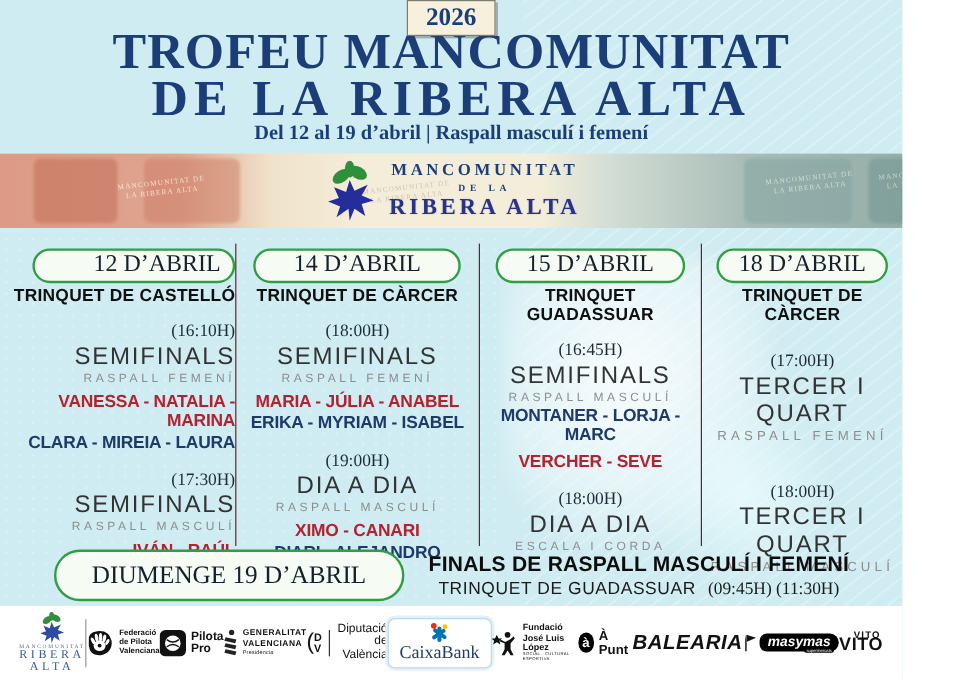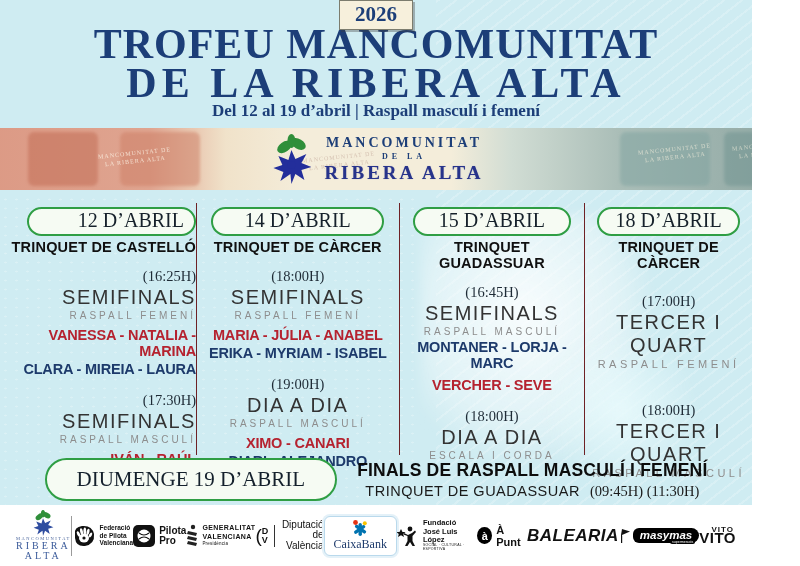--- a/index.html
+++ b/index.html
@@ -113,21 +113,21 @@
   .gva-text { font-size:7px; font-weight:bold; letter-spacing:.4px; line-height:1.2; }
   .gva-text .pres { font-size:4.5px; font-weight:normal; letter-spacing:.2px; }
   .dipu { gap:2px; }
   .dipu-mark { display:flex; align-items:center; font-weight:bold; }
   .dipu-paren { font-size:19px; font-weight:normal; }
   .dipu-dv { display:flex; flex-direction:column; font-size:9px; line-height:.95; }
   .dipu-bar { width:1px; height:22px; background:#333; margin:0 4px; }
   .dipu-text { font-size:10px; line-height:1.05; text-align:right; }
   .caixa { flex-direction:column; gap:0; background:#fff; border:1px solid #b9d9ec;
     border-radius:6px; padding:2px 9px 3px; box-shadow:0 0 0 2px #e4f1f8; }
-  .caixa-label { font-size:12px; color:#1d3a6b; font-family:"Liberation Serif", serif; }
+  .caixa-label { font-size:15px; color:#1d3a6b; font-family:"Liberation Serif", serif; }
   .fund-text { font-size:7.5px; font-weight:bold; line-height:1.1; text-align:left; }
   .fund-text .fsub { font-size:3.5px; font-weight:normal; letter-spacing:.3px; }
   .apunt-circle { width:17px; height:17px; border-radius:50%; background:#000; color:#fff;
     display:flex; align-items:center; justify-content:center; font-size:11px; font-weight:bold; }
   .apunt-label { font-size:11px; font-weight:bold; }
   .balearia-label { font-size:17px; font-weight:bold; font-style:italic; letter-spacing:.5px; }
   .masymas { gap:2px; }
   .mas-flag { font-size:10px; }
   .mas-blob { background:#000; color:#fff; border-radius:8px 10px 10px 8px;
     padding:1px 7px 2px; font-size:11.5px; font-weight:bold; font-style:italic; position:relative; }
@@ -184,21 +184,21 @@
       </div>
     </div>
   </div>
 
   <div class="columns">
 
     <section class="col c1">
       <div class="pill"><span>12 D’ABRIL</span></div>
       <div class="venue">TRINQUET DE CASTELLÓ</div>
       <div class="session">
-        <div class="time">(16:25H)</div>
+        <div class="time">(16:10H)</div>
         <div class="event">SEMIFINALS</div>
         <div class="category">RASPALL FEMENÍ</div>
         <div class="team red">VANESSA - NATALIA - MARINA</div>
         <div class="team navy">CLARA - MIREIA - LAURA</div>
       </div>
       <div class="session s2">
         <div class="time">(17:30H)</div>
         <div class="event">SEMIFINALS</div>
         <div class="category">RASPALL MASCULÍ</div>
         <div class="team red">IVÁN - RAÚL</div>

